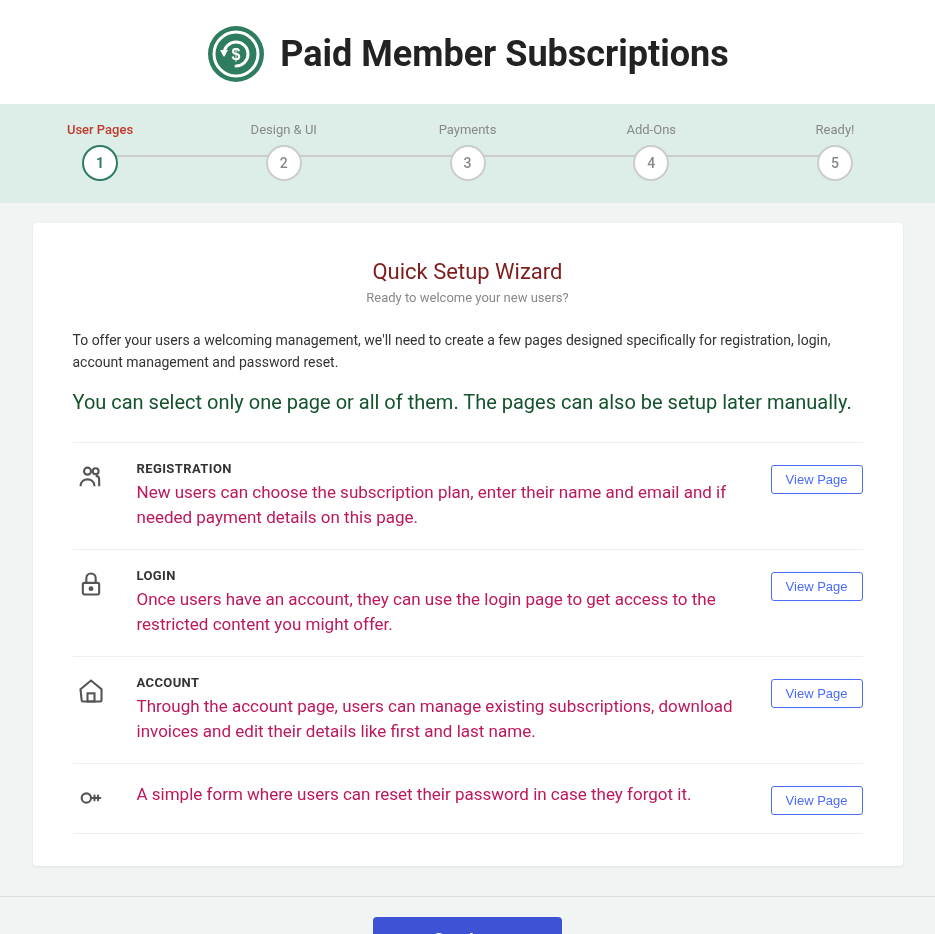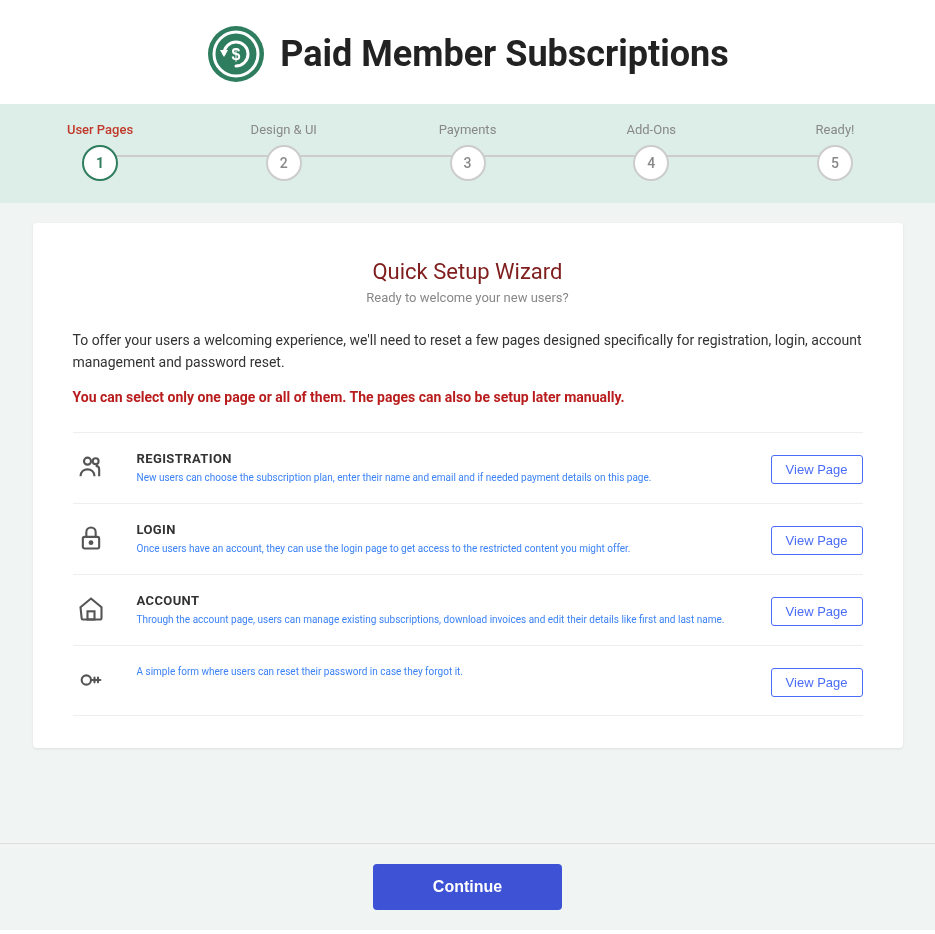--- a/index.html
+++ b/index.html
@@ -117,25 +117,24 @@
       color: #888;
       margin-bottom: 24px;
     }
     .card-intro {
       font-size: 14px;
       color: #333;
       line-height: 1.6;
       margin-bottom: 12px;
     }
     .card-note {
-      font-size: 14px;
-      color: #b91c1c;
+      font-size: 20px;
+      color: #14532d;
       line-height: 1.6;
       margin-bottom: 24px;
-      font-weight: bold;
     }
 
     
     .page-item {
       display: flex;
       align-items: flex-start;
       padding: 18px 0;
       border-top: 1px solid #eee;
       gap: 28px;
     }
@@ -154,22 +153,22 @@
       flex: 1;
     }
     .page-item-title {
       font-size: 13px;
       font-weight: 700;
       color: #333;
       margin-bottom: 4px;
       letter-spacing: 0.03em;
     }
     .page-item-desc {
-      font-size: 10px;
-      color: #3b82f6;
+      font-size: 17px;
+      color: #be185d;
       line-height: 1.5;
     }
     .page-item-action {
       flex-shrink: 0;
       display: flex;
       align-items: center;
       padding-top: 4px;
     }
     .view-page-btn {
       border: 1px solid #4a6cf7;
@@ -245,21 +244,21 @@
   <div class="wizard-step">
     <span class="wizard-step-label muted">Ready!</span>
     <div class="wizard-step-circle">5</div>
   </div>
 </div>
 
 <div class="main-content">
   <div class="card">
     <h2 class="card-title">Quick Setup Wizard</h2>
     <p class="card-subtitle">Ready to welcome your new users?</p>
-    <p class="card-intro">To offer your users a welcoming experience, we'll need to reset a few pages designed specifically for registration, login, account management and password reset.</p>
+    <p class="card-intro">To offer your users a welcoming management, we'll need to create a few pages designed specifically for registration, login, account management and password reset.</p>
     <p class="card-note">You can select only one page or all of them. The pages can also be setup later manually.</p>
 
     <div class="page-item">
       <div class="page-item-icon icon">
         <svg viewBox="0 0 24 24" fill="none" stroke="#555" stroke-width="1.8" xmlns="http://www.w3.org/2000/svg">
           <circle cx="9" cy="7" r="3"></circle>
           <path d="M3 20c0-4 3-6 6-6s6 2 6 6"></path>
           <path d="M16 11c1.5 0 3 .8 3 3v6"></path>
           <circle cx="16" cy="7" r="2.5"></circle>
         </svg>

